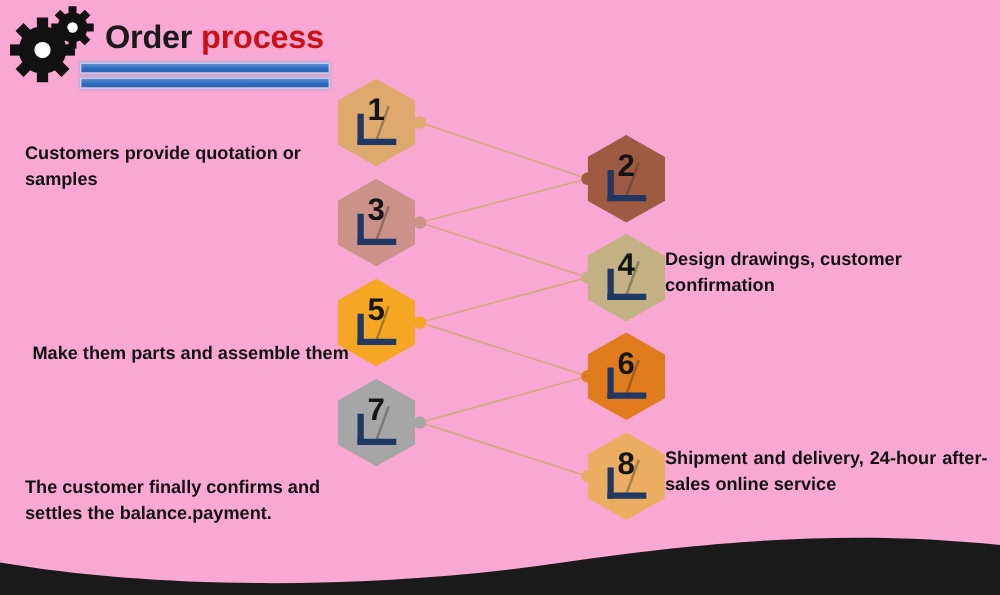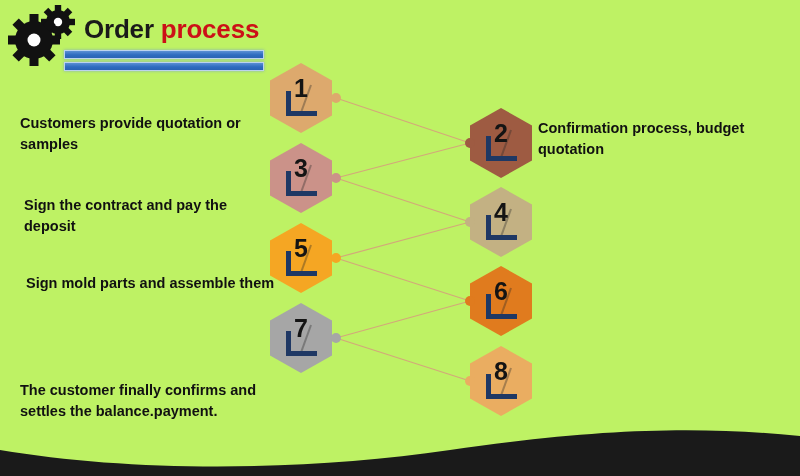--- a/index.html
+++ b/index.html
@@ -128,21 +128,21 @@
     position: absolute;
     left: 0;
     bottom: 0;
     width: 800px;
     height: 62px;
   }
 </style>
 </head>
 <body>
 
-<div id="slide" style="background: #bef264;">
+<div id="slide" style="background: #f9a8d4;">
 
   <svg id="gears-icon" viewBox="0 0 78 62">
     <g fill="#111111">
 
       <g transform="translate(50,18)">
         <circle cx="0" cy="0" r="12"></circle>
         <g>
           <rect x="-3.2" y="-17" width="6.4" height="7"></rect>
           <rect x="-3.2" y="10" width="6.4" height="7"></rect>
           <rect x="-17" y="-3.2" width="7" height="6.4"></rect>
@@ -238,23 +238,23 @@
   <div class="dot" style="left: 331px; top: 93px; background: rgb(221, 169, 109);"></div>
   <div class="dot" style="left: 331px; top: 173px; background: rgb(203, 146, 137);"></div>
   <div class="dot" style="left: 331px; top: 253px; background: rgb(245, 166, 35);"></div>
   <div class="dot" style="left: 331px; top: 333px; background: rgb(166, 166, 166);"></div>
   <div class="dot" style="left: 465px; top: 138px; background: rgb(158, 91, 66);"></div>
   <div class="dot" style="left: 465px; top: 217px; background: rgb(195, 177, 131);"></div>
   <div class="dot" style="left: 465px; top: 296px; background: rgb(224, 123, 30);"></div>
   <div class="dot" style="left: 465px; top: 376px; background: rgb(234, 173, 97);"></div>
 
   <div class="caption left" style="left:20px; top:113px; width:250px;">Customers provide quotation or samples</div>
-  <div class="caption left" style="left:24px; top:195px; width:248px;">Sign the contract and pay the deposit</div>
-  <div class="caption left" style="left:26px; top:273px; width:254px;">Sign mold parts and assemble them</div>
+  <div class="caption left" style="left:26px; top:273px; width:254px;">Make them parts and assemble them</div>
   <div class="caption left" style="left:20px; top:356px; width:270px;margin-top:24px;">The customer finally confirms and settles the balance.payment.</div>
 
-  <div class="caption right" style="left:538px; top:118px; width:250px;">Confirmation process, budget quotation</div>
+  <div class="caption right" style="left:532px; top:198px; width:256px;">Design drawings, customer confirmation</div>
+  <div class="caption right just" style="left:532px; top:357px; width:258px;">Shipment  and  delivery,  24-hour after-sales online service</div>
 
   <svg id="wave" viewBox="0 0 800 62" preserveAspectRatio="none">
     <path d="M0,36 C130,58 300,58 450,36 C600,14 700,12 800,22 L800,62 L0,62 Z" fill="#1a1a1a"></path>
   </svg>
 
 </div>
 
 </body></html>

